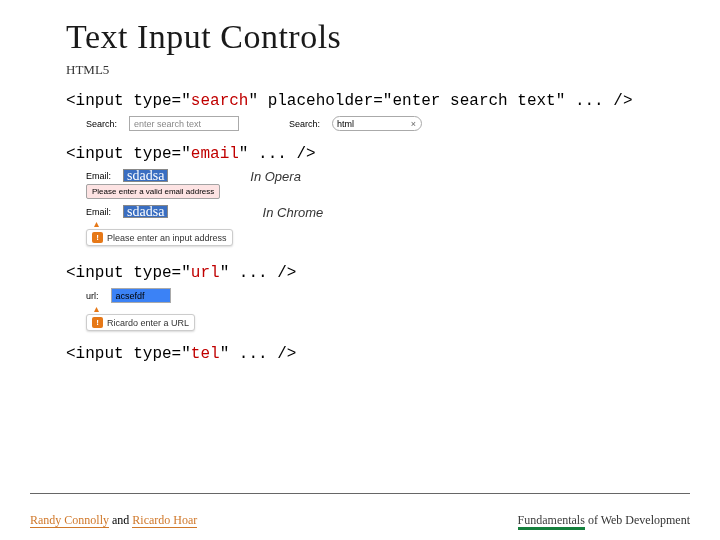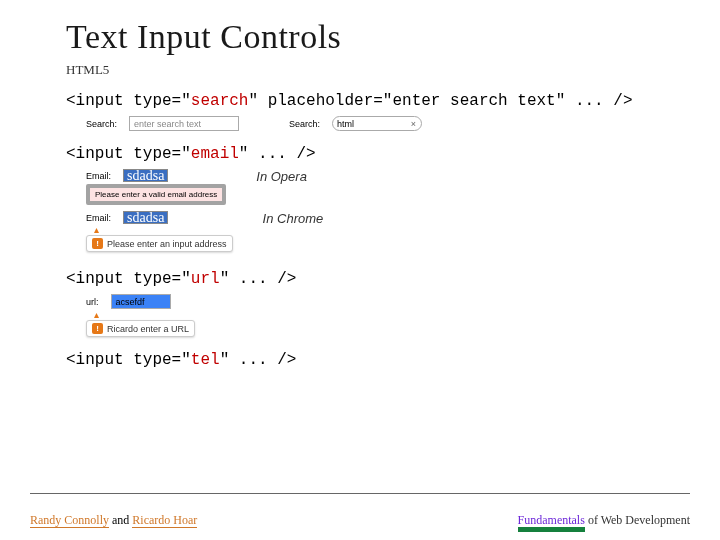--- a/index.html
+++ b/index.html
@@ -81,21 +81,21 @@
     color: #fff;
     border: 1px solid #888;
     font-size: 14px;
     padding: 0 3px;
     height: 13px;
     display: inline-flex;
     align-items: center;
   }
   .err-bubble {
     background: #fde3e3;
-    border: 4px solid #a3a3a3;
+    border: 1px solid #a3a3a3;
     font-size: 8px;
     color: #000;
     padding: 2px 5px;
     border-radius: 2px;
     font-family: Arial, sans-serif;
   }
   .browser-note {
     font-family: Arial, sans-serif;
     font-style: italic;
     font-size: 13px;
@@ -141,21 +141,21 @@
     right: 30px;
     border-top: 1px solid #666;
     padding-top: 19px;
     display: flex;
     justify-content: space-between;
     font-size: 12px;
   }
   .footer .left { color: #000; }
   .footer .left .u { color: #d0782a; border-bottom: 1px solid #d0782a; }
   .footer .right { color: #333; }
-  .footer .right .u { color: #6d28d9; border-bottom: 5px solid #15803d; }
+  .footer .right .u { color: #404040; border-bottom: 3px solid #15803d; }
 </style>
 </head>
 <body>
 
 <div class="slide">
   <div class="title">Text Input Controls</div>
   <div class="subtitle">HTML5</div>
 
   <div class="section">
     <div class="code-line">

